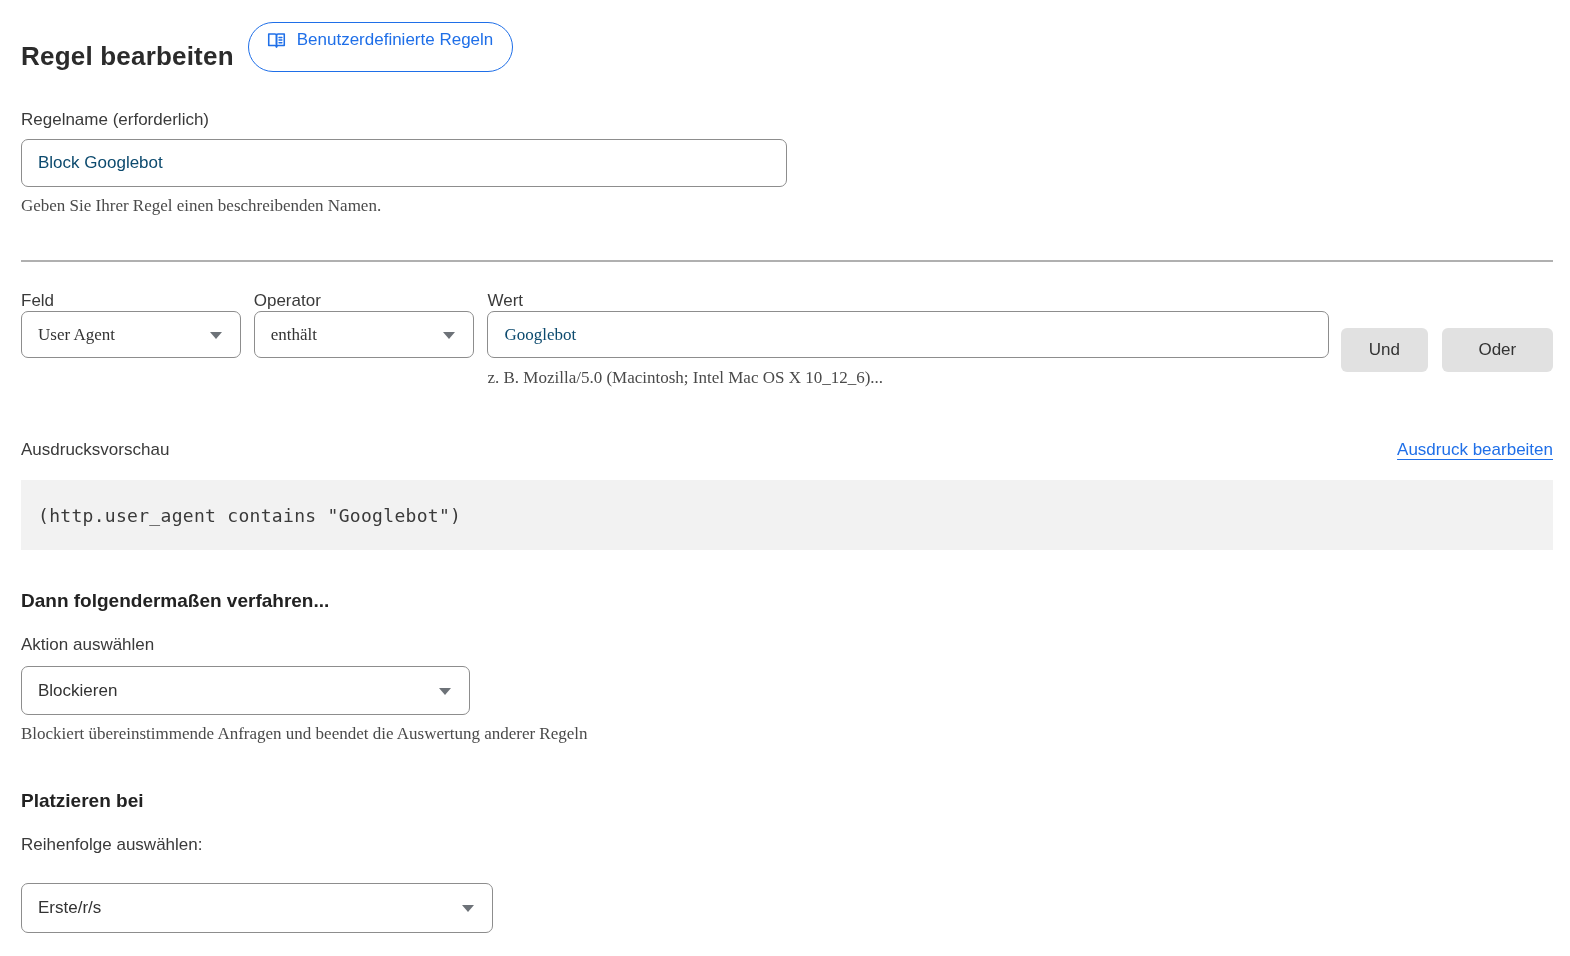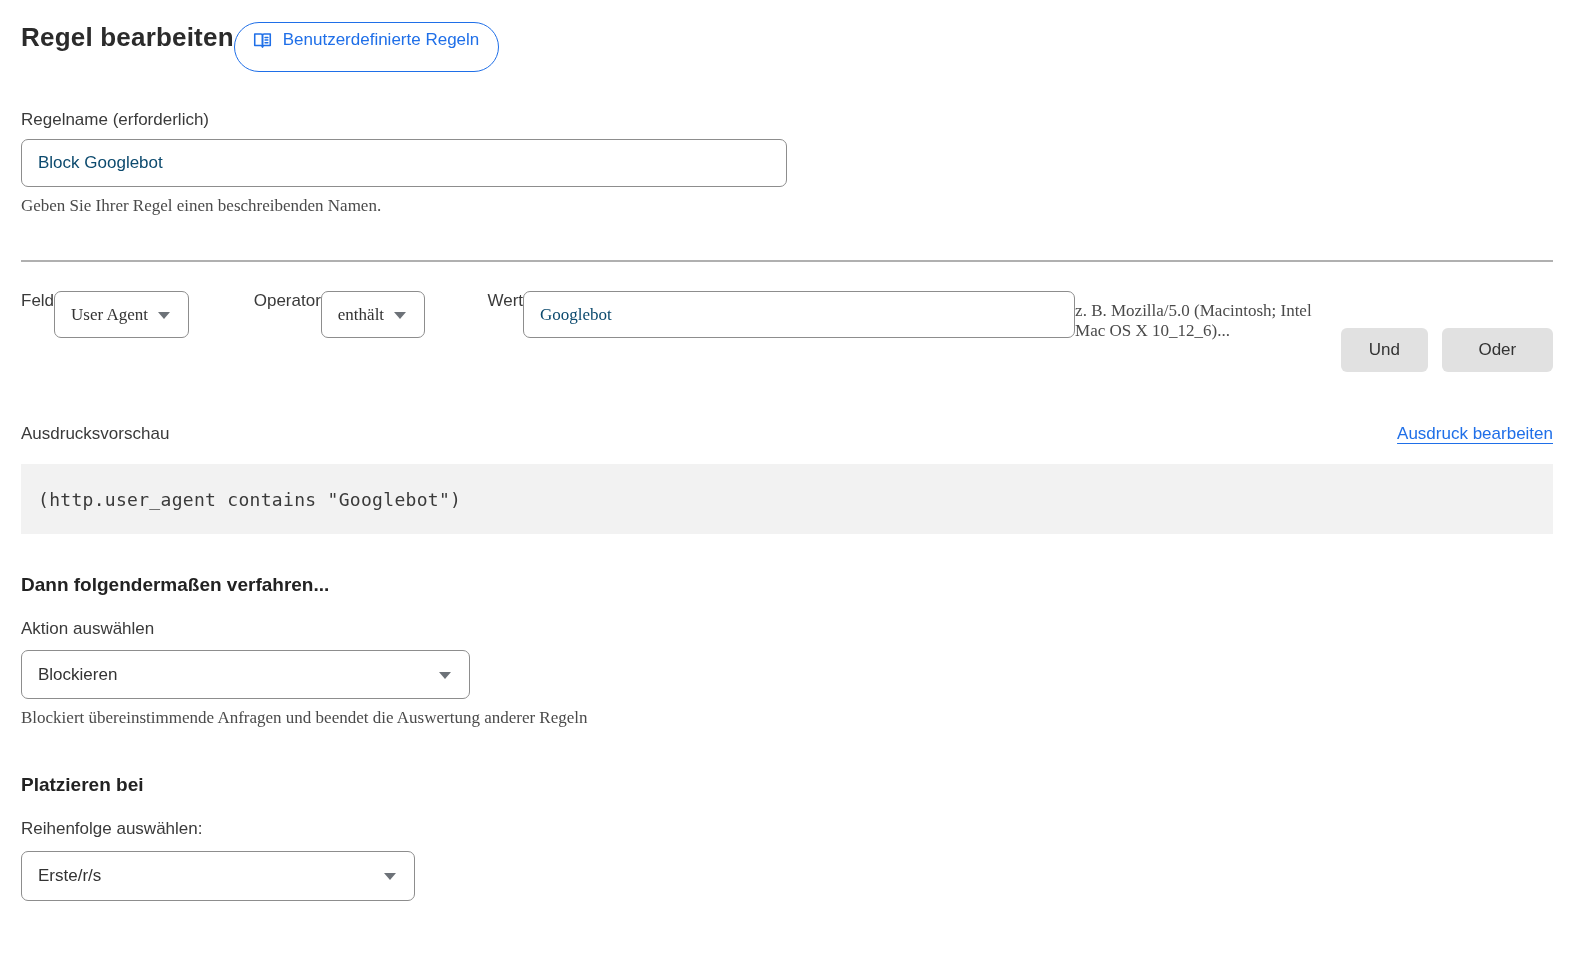--- a/index.html
+++ b/index.html
@@ -20,21 +20,21 @@
     width:1570px;
     height:956px;
     overflow:hidden;
   }
   .container{
     padding:22px 17px 0 21px;
     width:1570px;
   }
 
   
-  .header-row{display:flex;align-items:flex-start;}
+  .header-row{display:flex;align-items:flex-end;gap:14px;}
   .page-title{
     font-size:26px;
     font-weight:700;
     color:var(--text-dark);
     letter-spacing:.2px;
   }
   .badge-pill{
     display:inline-flex;align-items:center;gap:10px;
     border:1.6px solid var(--accent-blue);
     color:var(--accent-blue);
@@ -88,21 +88,21 @@
   .name-section .help-text{margin-top:9px;}
 
   .divider{
     border:none;
     border-top:2px solid #b0b0b0;
     margin-top:44px;
   }
 
   
   .builder-row{display:flex;margin-top:29px;}
-  .builder-col{display:flex;flex-direction:row;}
+  .builder-col{display:flex;flex-direction:column;}
   .col-field{width:223px;margin-right:13px;}
   .col-operator{width:224px;margin-right:13px;}
   .col-value{width:854px;margin-right:12px;}
   .builder-col .select-box,.builder-col .text-input{margin-top:0;font-family:Liberation Serif, serif;}
   .col-value .text-input{width:100%;height:47px;}
   .col-value .help-text{margin-top:10px;}
   .logic-btn{
     align-self:flex-start;
     margin-top:37px;
     height:44px;
@@ -148,21 +148,21 @@
     color:#222;
   }
   .action-section{margin-top:40px;}
   .action-section .field-label{margin-top:23px;}
   .action-section .select-box{margin-top:11px;width:449px;height:49px;}
   .action-section .help-text{margin-top:9px;}
 
   
   .placement-section{margin-top:46px;}
   .placement-section .field-label{margin-top:23px;}
-  .placement-section .select-box{margin-top:12px;width:394px;height:50px;}
+  .placement-section .select-box{margin-top:28px;width:472px;height:50px;}
 </style>
 </head>
 <body>
 
 <div class="container">
 
   <div class="header-row">
     <h1 class="page-title">Regel bearbeiten</h1>
     <button class="badge-pill">
       <span>

